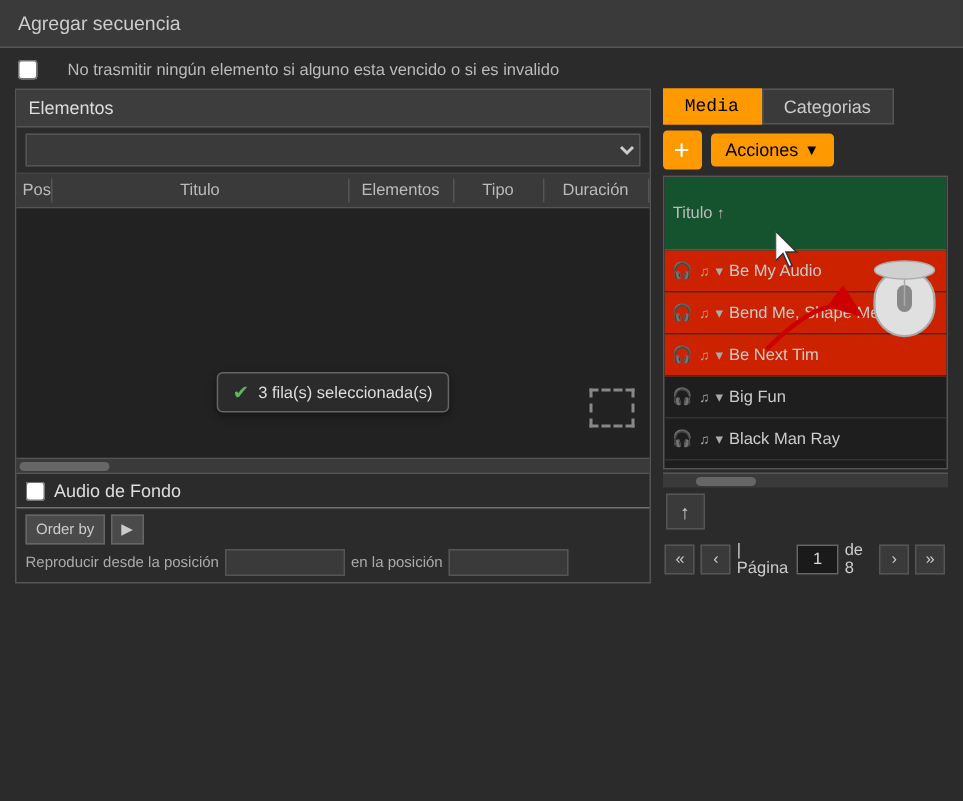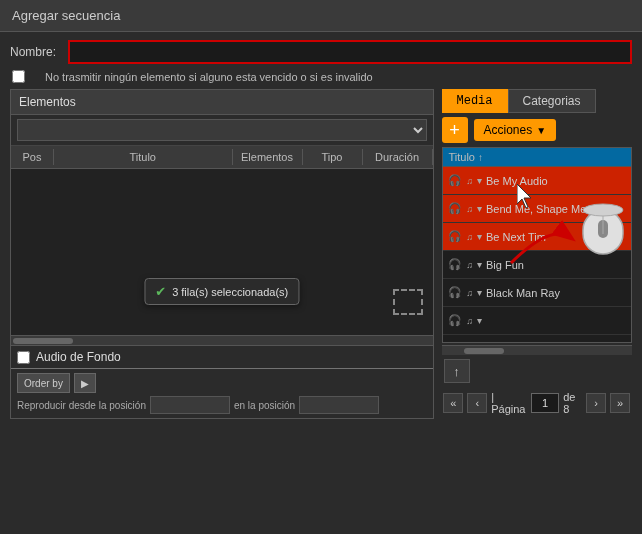--- a/index.html
+++ b/index.html
@@ -107,21 +107,21 @@
       border-bottom: 1px solid #555;
       padding: 3px 0;
     }
     .th {
       color: #bbb;
       font-size: 11px;
       text-align: center;
       border-right: 1px solid #555;
       padding: 2px 4px;
     }
-    .th.pos { width: 43px; }
+    .th.pos { width: 24px; }
     .th.titulo { flex: 1; }
     .th.elementos { width: 70px; }
     .th.tipo { width: 60px; }
     .th.duracion { width: 70px; }
 
     .table-body {
       flex: 1;
       overflow: hidden;
       position: relative;
       background: #222;
@@ -283,22 +283,22 @@
     .media-list {
       flex: 1;
       overflow: hidden;
       border: 1px solid #555;
       background: #1e1e1e;
     }
 
     .media-list-header {
       display: flex;
       align-items: center;
-      padding: 3px 6px;
-      background: #0369a1;
+      padding: 18px 6px;
+      background: #14532d;
       border-bottom: 1px solid #555;
       font-size: 11px;
       color: #bbb;
       gap: 4px;
     }
     .sort-icon { font-size: 10px; }
 
     .media-item {
       display: flex;
       align-items: center;
@@ -379,24 +379,20 @@
   </style>
 </head>
 <body>
 
 <div class="title-bar">
   <span>Agregar secuencia</span>
 </div>
 
 <div class="main-content">
 
-  <div class="nombre-row">
-    <span class="nombre-label">Nombre:</span>
-    <input class="nombre-input" type="text" value="" style="">
-  </div>
 
   <div class="checkbox-row">
     <input type="checkbox" style="">
     <span>No trasmitir ningún elemento si alguno esta vencido o si es invalido</span>
   </div>
 
   <div class="panels-row content-wrapper">
 
     <div class="left-panel">
       <div class="left-panel-header">Elementos</div>

